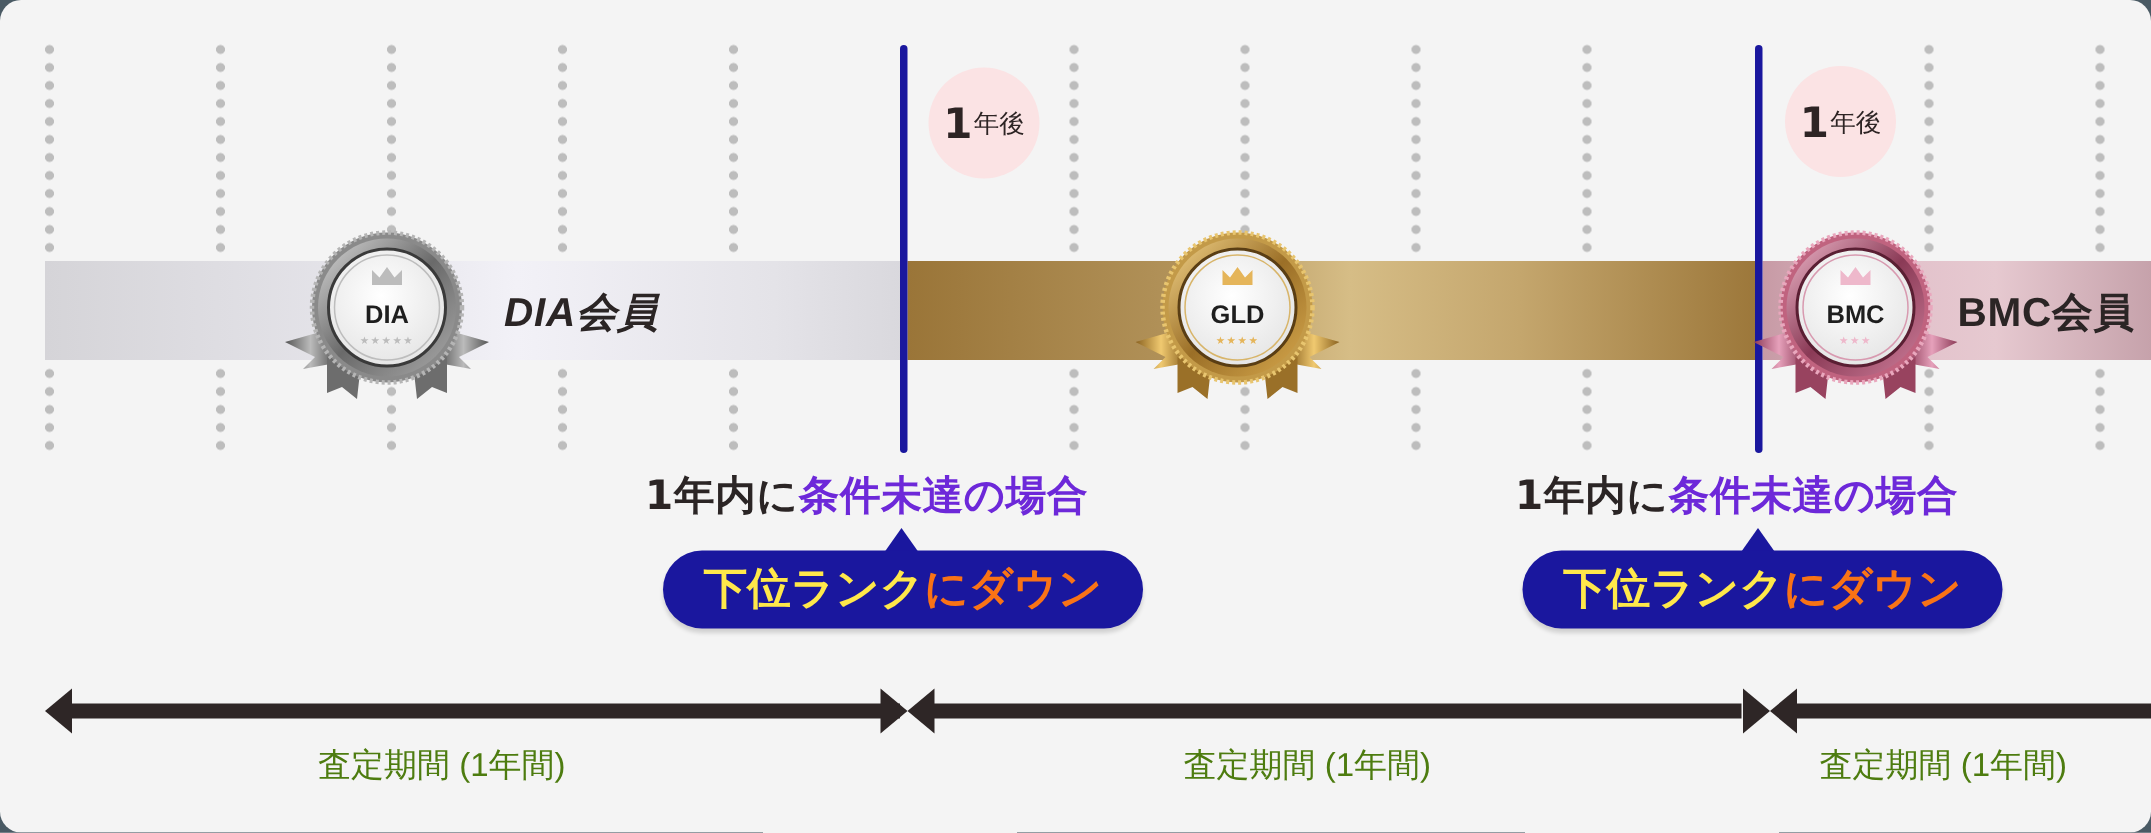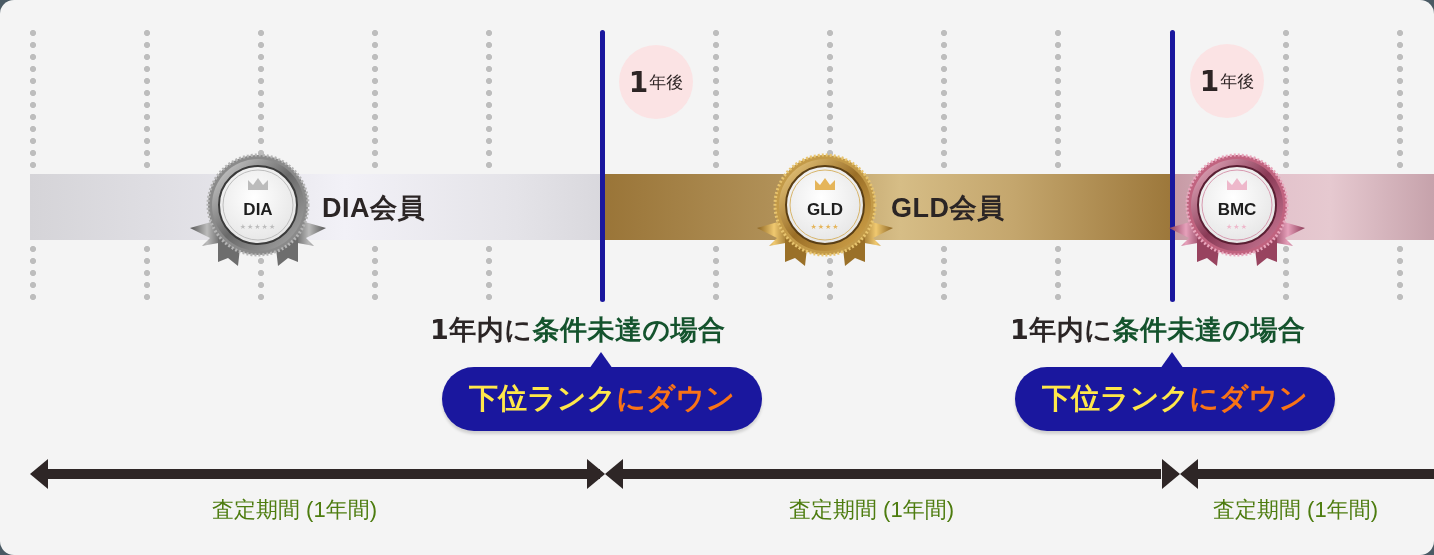--- a/index.html
+++ b/index.html
@@ -13,22 +13,22 @@
   .band.gld { left: 605px; width: 567px; background: linear-gradient(90deg, #9a7538 0%, #b4955d 35%, #d6bd86 52%, #c4a66d 72%, #9c773a 100%); }
   .band.bmc { left: 1175px; width: 259px; background: linear-gradient(90deg, #c79aa5 0%, #e3c3cc 40%, #e6c9d0 60%, #c6a2ab 100%); }
   .vline { position: absolute; top: 30px; width: 5px; height: 272px; background: #1a179e; border-radius: 3px; }
   .after { position: absolute; width: 74px; height: 74px; border-radius: 50%; background: #fbe3e4; display: flex; align-items: center; justify-content: center; color: #2d2424; }
   .after .num { font-size: 28px; font-weight: 800; margin-right: 1px; }
   .after .txt { font-size: 17px; }
   .tier-label { position: absolute; top: 190px; font-family: "Liberation Sans", sans-serif; font-weight: 700; font-size: 27px; color: #2b2525; letter-spacing: 0.5px; white-space: nowrap; }
   .badge { position: absolute; width: 140px; height: 120px; }
   .cond { position: absolute; top: 312px; font-weight: 700; font-size: 27px; white-space: nowrap; letter-spacing: 0.5px; }
   .cond .dark { color: #2b2525; }
-  .cond .blue { color: #14532d; }
-  .pill { position: absolute; top: 367px; width: 320px; height: 64px; border-radius: 32px; background: #1a179e; display: flex; align-items: center; justify-content: center; font-weight: 700; font-size: 29px; box-shadow: 0 3px 3px rgba(0,0,0,0.15); }
+  .cond .blue { color: #6d28d9; }
+  .pill { position: absolute; top: 367px; width: 320px; height: 52px; border-radius: 32px; background: #1a179e; display: flex; align-items: center; justify-content: center; font-weight: 700; font-size: 29px; box-shadow: 0 3px 3px rgba(0,0,0,0.15); }
   .pill .yel { color: #ffe84a; }
   .pill .wht { color: #f97316; }
   .pill-tip { position: absolute; top: 352px; width: 0; height: 0; border-left: 12px solid transparent; border-right: 12px solid transparent; border-bottom: 17px solid #1a179e; }
   .arrows { position: absolute; left: 0; top: 455px; width: 1434px; height: 36px; }
   .period { position: absolute; top: 495px; font-size: 22px; color: #4d7c0f; white-space: nowrap; font-family: "Liberation Sans", sans-serif; }
 </style>
 </head>
 <body>
 
 <div class="canvas">
@@ -96,21 +96,21 @@
     <path d="M30 88 L52 98 L50 116 L40 108 L30 112 Z" fill="#6d6d6d"></path>
     <path d="M110 88 L88 98 L90 116 L100 108 L110 112 Z" fill="#6d6d6d"></path>
     <circle cx="70" cy="55" r="50" fill="#8a8a8a" stroke="#b5b5b5" stroke-width="3" stroke-dasharray="2 2"></circle>
     <circle cx="70" cy="55" r="46" fill="url(#rimS)"></circle>
     <circle cx="70" cy="55" r="39" fill="url(#faceW)" stroke="#3a3a3a" stroke-width="2"></circle>
     <circle cx="70" cy="55" r="35" fill="none" stroke="#bdbdbd" stroke-width="1"></circle>
     <path d="M60 40 L60 30 L65 35 L70 28 L75 35 L80 30 L80 40 Z" fill="#bcbcbc"></path>
     <text x="70" y="65" text-anchor="middle" font-family="Liberation Sans, sans-serif" font-weight="700" font-size="17" fill="#1e1e1e">DIA</text>
     <text x="70" y="79" text-anchor="middle" font-family="DejaVu Sans, sans-serif" font-size="7" fill="#bcbcbc" letter-spacing="1">★★★★★</text>
   </svg>
-  <div class="tier-label" style="left:322px;">DIA会員</div>
+  <div class="tier-label" style="left:336px;font-style:italic;">DIA会員</div>
 
   <svg class="badge" style="left:755px; top:150px;" viewBox="0 0 140 120">
     <defs>
       <linearGradient id="ribG" x1="0" y1="0" x2="1" y2="0">
           <stop offset="0%" stop-color="#8a6220"></stop>
           <stop offset="50%" stop-color="#f0c970"></stop>
           <stop offset="100%" stop-color="#8a6220"></stop>
         </linearGradient>
       <linearGradient id="rimG" x1="0" y1="0" x2="1" y2="1">
           <stop offset="0%" stop-color="#f3d48a"></stop>
@@ -123,21 +123,20 @@
     <path d="M30 88 L52 98 L50 116 L40 108 L30 112 Z" fill="#9a7028"></path>
     <path d="M110 88 L88 98 L90 116 L100 108 L110 112 Z" fill="#9a7028"></path>
     <circle cx="70" cy="55" r="50" fill="#c39a48" stroke="#e8c56f" stroke-width="3" stroke-dasharray="2 2"></circle>
     <circle cx="70" cy="55" r="46" fill="url(#rimG)"></circle>
     <circle cx="70" cy="55" r="39" fill="url(#faceW)" stroke="#5a3e14" stroke-width="2"></circle>
     <circle cx="70" cy="55" r="35" fill="none" stroke="#d8b56a" stroke-width="1"></circle>
     <path d="M60 40 L60 30 L65 35 L70 28 L75 35 L80 30 L80 40 Z" fill="#e5b55a"></path>
     <text x="70" y="65" text-anchor="middle" font-family="Liberation Sans, sans-serif" font-weight="700" font-size="17" fill="#1e1e1e">GLD</text>
     <text x="70" y="79" text-anchor="middle" font-family="DejaVu Sans, sans-serif" font-size="7" fill="#e5b55a" letter-spacing="1">★★★★</text>
   </svg>
-  <div class="tier-label" style="left:891px;">GLD会員</div>
 
   <svg class="badge" style="left:1167px; top:150px;" viewBox="0 0 140 120">
     <defs>
       <linearGradient id="ribP" x1="0" y1="0" x2="1" y2="0">
           <stop offset="0%" stop-color="#8c3b57"></stop>
           <stop offset="50%" stop-color="#e6a1bb"></stop>
           <stop offset="100%" stop-color="#8c3b57"></stop>
         </linearGradient>
       <linearGradient id="rimP" x1="0" y1="0" x2="1" y2="1">
           <stop offset="0%" stop-color="#efb9cb"></stop>
@@ -150,20 +149,21 @@
     <path d="M30 88 L52 98 L50 116 L40 108 L30 112 Z" fill="#98435f"></path>
     <path d="M110 88 L88 98 L90 116 L100 108 L110 112 Z" fill="#98435f"></path>
     <circle cx="70" cy="55" r="50" fill="#c0637f" stroke="#e9a7bd" stroke-width="3" stroke-dasharray="2 2"></circle>
     <circle cx="70" cy="55" r="46" fill="url(#rimP)"></circle>
     <circle cx="70" cy="55" r="39" fill="url(#faceW)" stroke="#5a1f33" stroke-width="2"></circle>
     <circle cx="70" cy="55" r="35" fill="none" stroke="#d89ab0" stroke-width="1"></circle>
     <path d="M60 40 L60 30 L65 35 L70 28 L75 35 L80 30 L80 40 Z" fill="#eeb8cb"></path>
     <text x="70" y="65" text-anchor="middle" font-family="Liberation Sans, sans-serif" font-weight="700" font-size="17" fill="#1e1e1e">BMC</text>
     <text x="70" y="79" text-anchor="middle" font-family="DejaVu Sans, sans-serif" font-size="7" fill="#eeb8cb" letter-spacing="1">★★★</text>
   </svg>
+  <div class="tier-label" style="left:1305px;">BMC会員</div>
 
   <div class="cond" style="left:430px;">
     <span class="dark">1年内に</span><span class="blue">条件未達の場合</span>
   </div>
   <div class="pill-tip" style="left:589px;"></div>
   <div class="pill" style="left:442px;">
     <span class="yel">下位ランク</span>
       <span class="wht">にダウン</span>
   </div>
 

